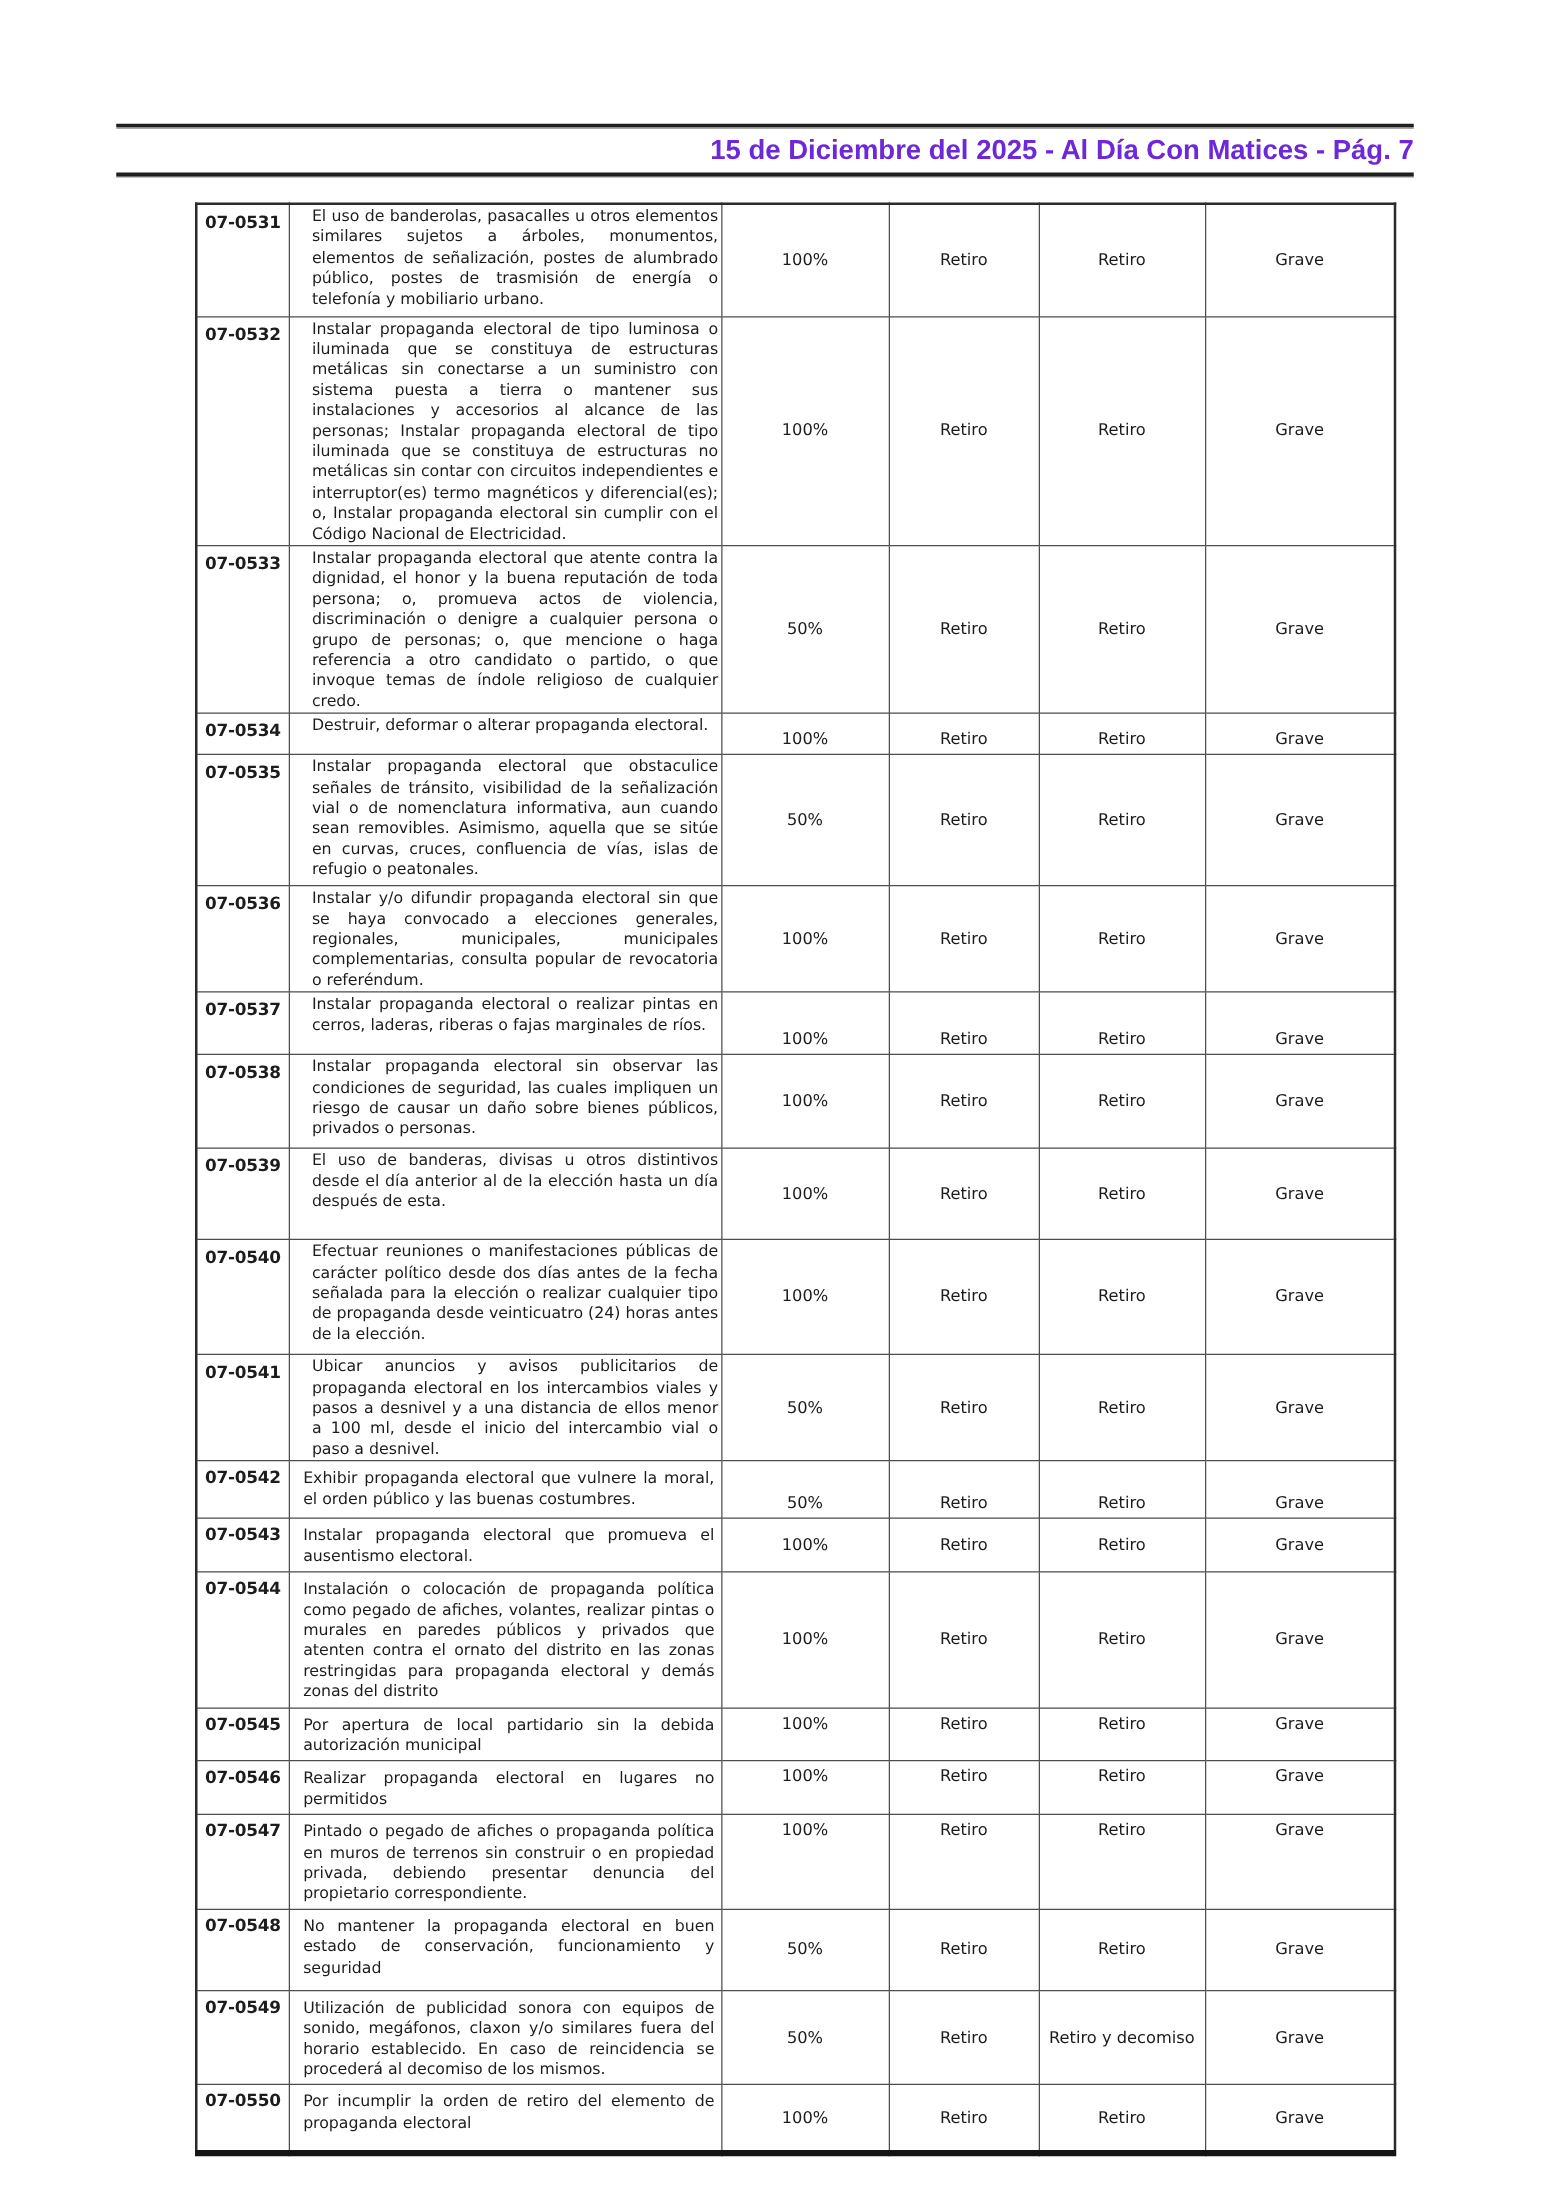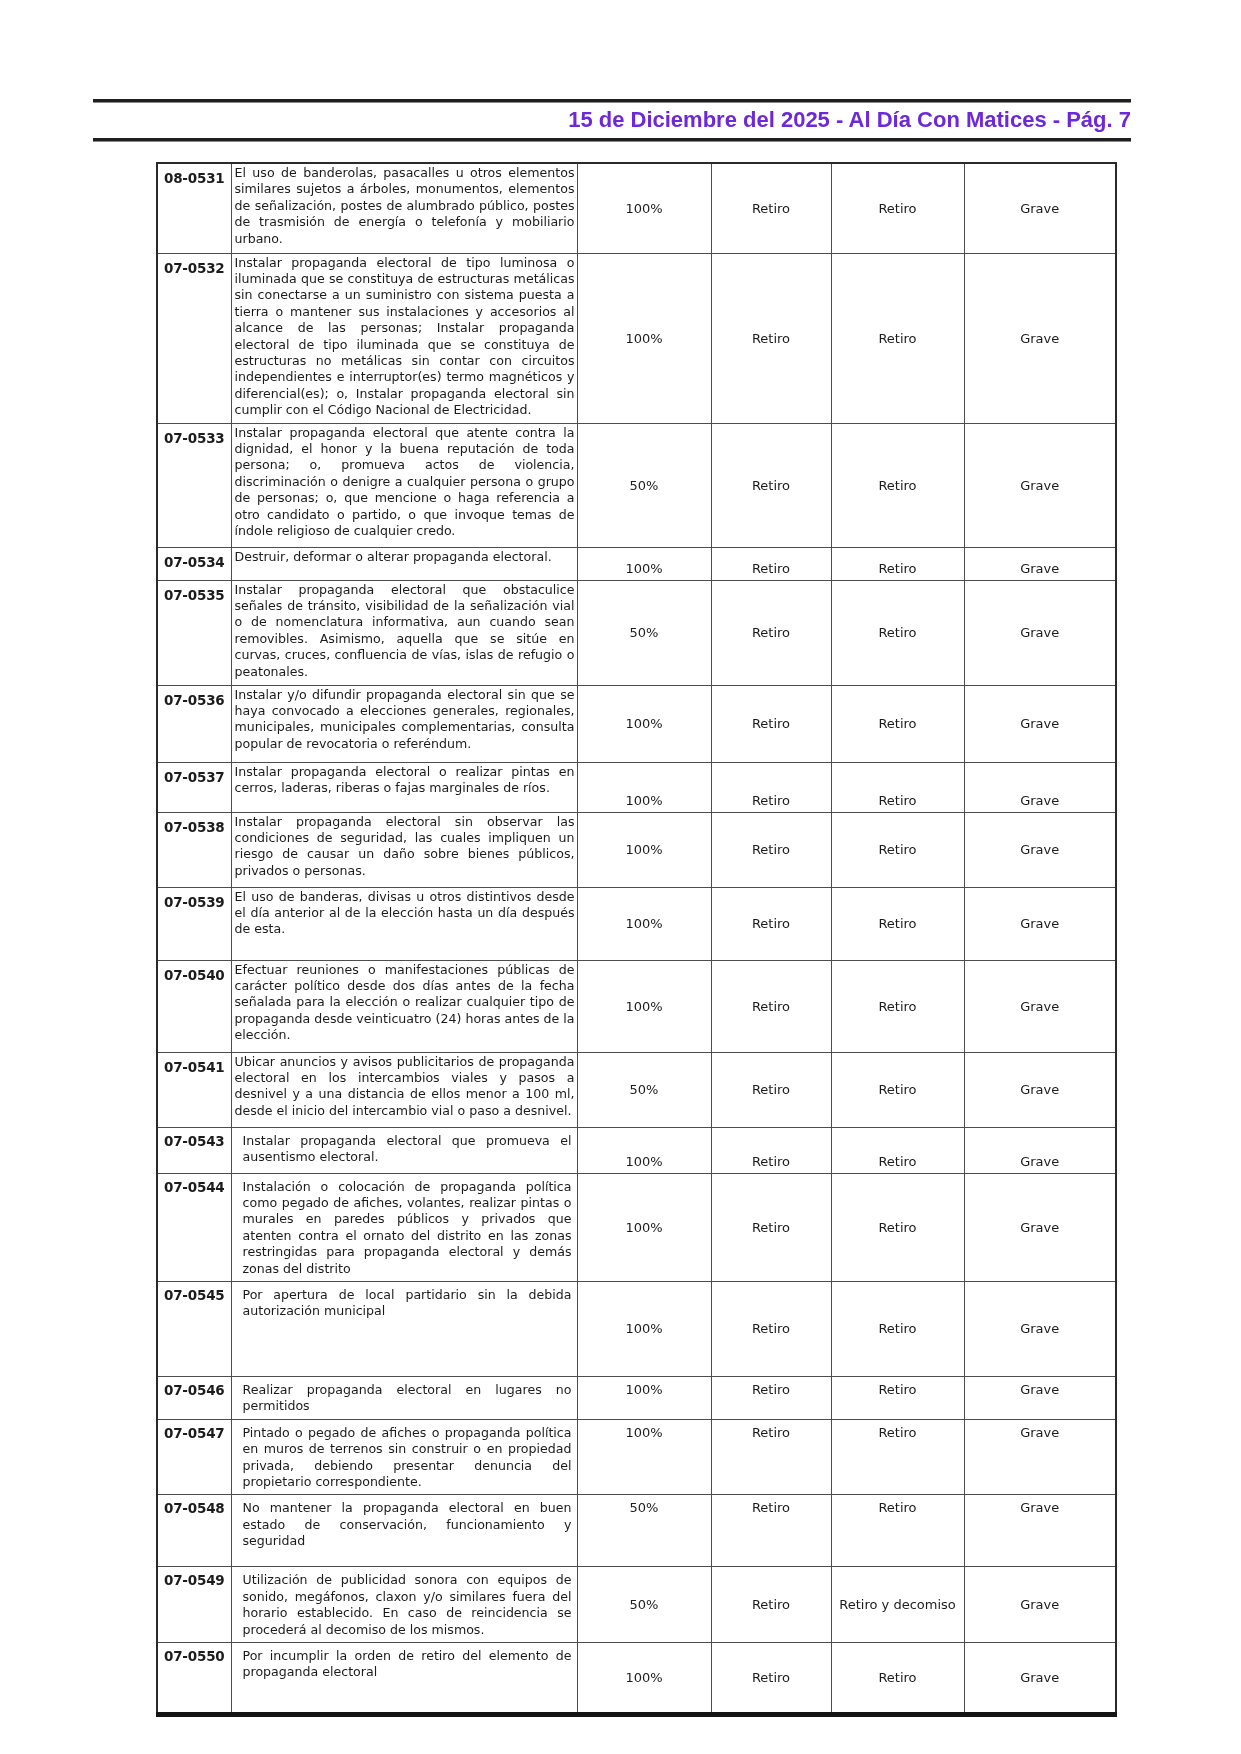--- a/index.html
+++ b/index.html
@@ -61,21 +61,21 @@
     text-align: center;
     vertical-align: top;
     padding-top: 6px;
   }
   #infractions-table td.desc {
     font-size: 12.6px;
     line-height: 16.4px;
     text-align: justify;
     text-justify: inter-word;
     vertical-align: top;
-    padding: 1px 2px 1px 3px;
+    padding: 1px 2px 1px 18px;
   }
   #infractions-table td.val {
     font-size: 13px;
     text-align: center;
     vertical-align: middle;
     padding: 0 2px;
   }
   
   #infractions-table tr.s2 td.desc { padding: 5px 5px 4px 11px; }
   #infractions-table tr.s2 td.code { padding-top: 5px; }
@@ -127,21 +127,21 @@
     <colgroup>
       <col style="width:74px">
       <col style="width:346px">
       <col style="width:134px">
       <col style="width:120px">
       <col style="width:133px">
       <col style="width:152px">
     </colgroup>
     <tbody id="table-body">
         <tr>
-    <td class="code">08-0531</td>
+    <td class="code">07-0531</td>
     <td class="desc">El uso de banderolas, pasacalles u otros elementos similares sujetos a árboles, monumentos, elementos de señalización, postes de alumbrado público, postes de trasmisión de energía o telefonía y mobiliario urbano.</td>
     <td class="val">100%</td>
     <td class="val">Retiro</td>
     <td class="val">Retiro</td>
     <td class="val">Grave</td>
   </tr>
         <tr>
     <td class="code">07-0532</td>
     <td class="desc">Instalar propaganda electoral de tipo luminosa o iluminada que se constituya de estructuras metálicas sin conectarse a un suministro con sistema puesta a tierra o mantener sus instalaciones y accesorios al alcance de las personas; Instalar propaganda electoral de tipo iluminada que se constituya de estructuras no metálicas sin contar con circuitos independientes e interruptor(es) termo magnéticos y diferencial(es); o, Instalar propaganda electoral sin cumplir con el Código Nacional de Electricidad.</td>
     <td class="val">100%</td>
@@ -215,20 +215,28 @@
   </tr>
         <tr>
     <td class="code">07-0541</td>
     <td class="desc">Ubicar anuncios y avisos publicitarios de propaganda electoral en los intercambios viales y pasos a desnivel y a una distancia de ellos menor a 100 ml, desde el inicio del intercambio vial o paso a desnivel.</td>
     <td class="val">50%</td>
     <td class="val">Retiro</td>
     <td class="val">Retiro</td>
     <td class="val">Grave</td>
   </tr>
         <tr class="s2">
+    <td class="code">07-0542</td>
+    <td class="desc">Exhibir propaganda electoral que vulnere la moral, el orden público y las buenas costumbres.</td>
+    <td class="val">50%</td>
+    <td class="val">Retiro</td>
+    <td class="val">Retiro</td>
+    <td class="val">Grave</td>
+  </tr>
+        <tr class="s2">
     <td class="code">07-0543</td>
     <td class="desc">Instalar propaganda electoral que promueva el ausentismo electoral.</td>
     <td class="val">100%</td>
     <td class="val">Retiro</td>
     <td class="val">Retiro</td>
     <td class="val">Grave</td>
   </tr>
         <tr class="s2">
     <td class="code">07-0544</td>
     <td class="desc">Instalación o colocación de propaganda política como pegado de afiches, volantes, realizar pintas o murales en paredes públicos y privados que atenten contra el ornato del distrito en las zonas restringidas para propaganda electoral y demás zonas del distrito</td>

